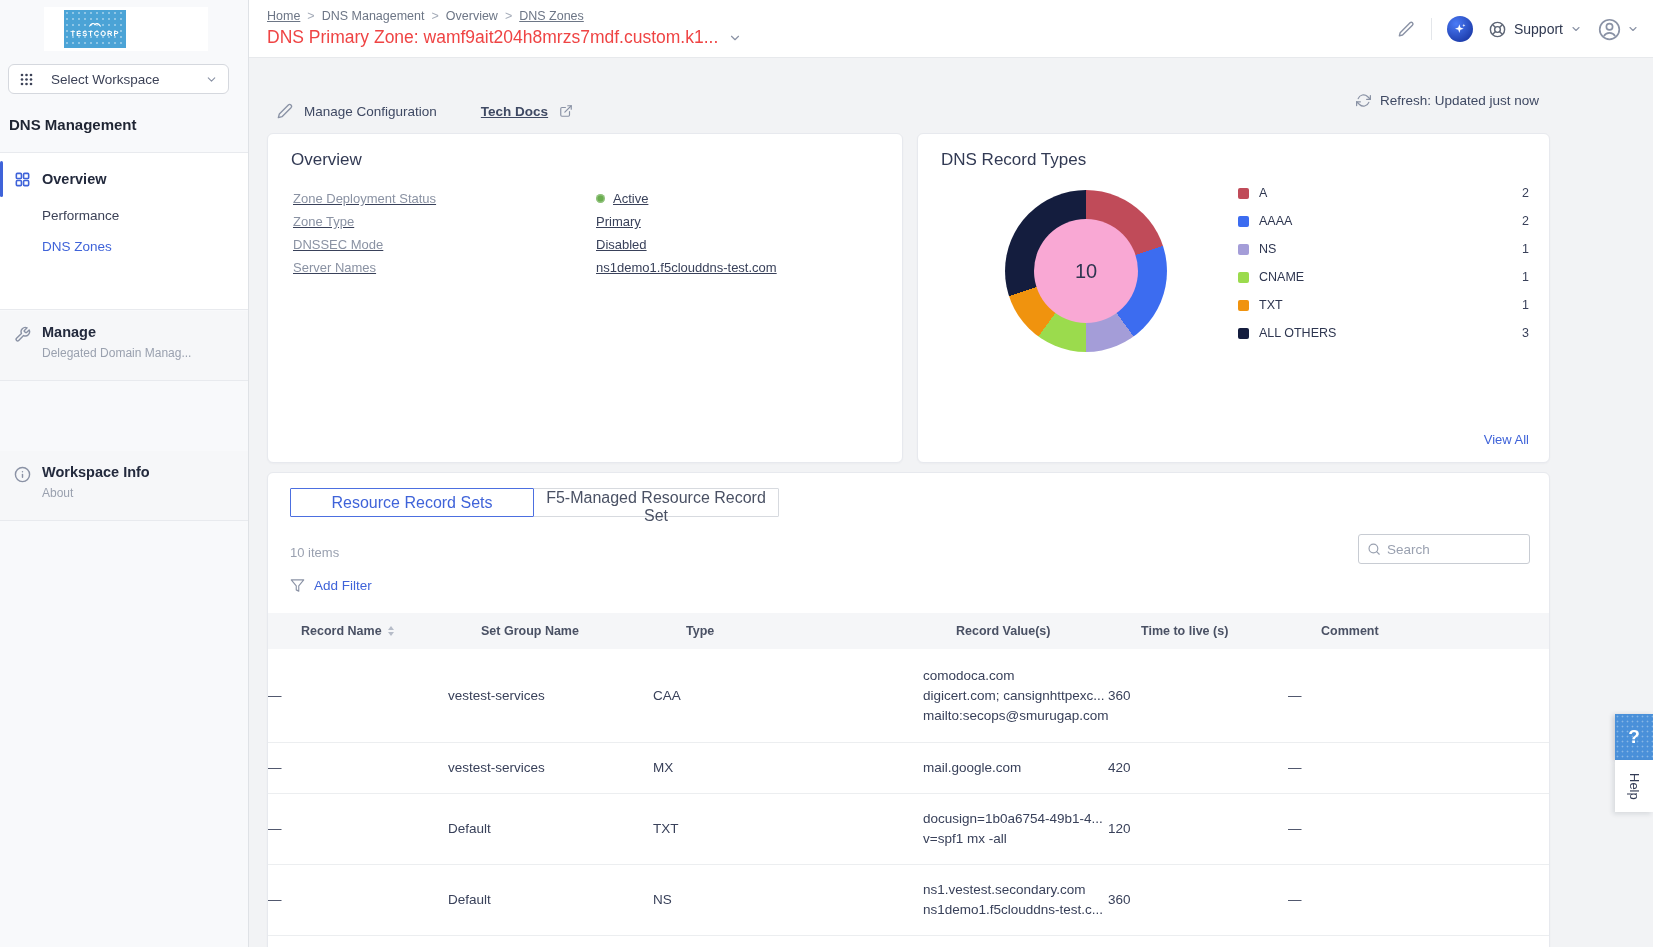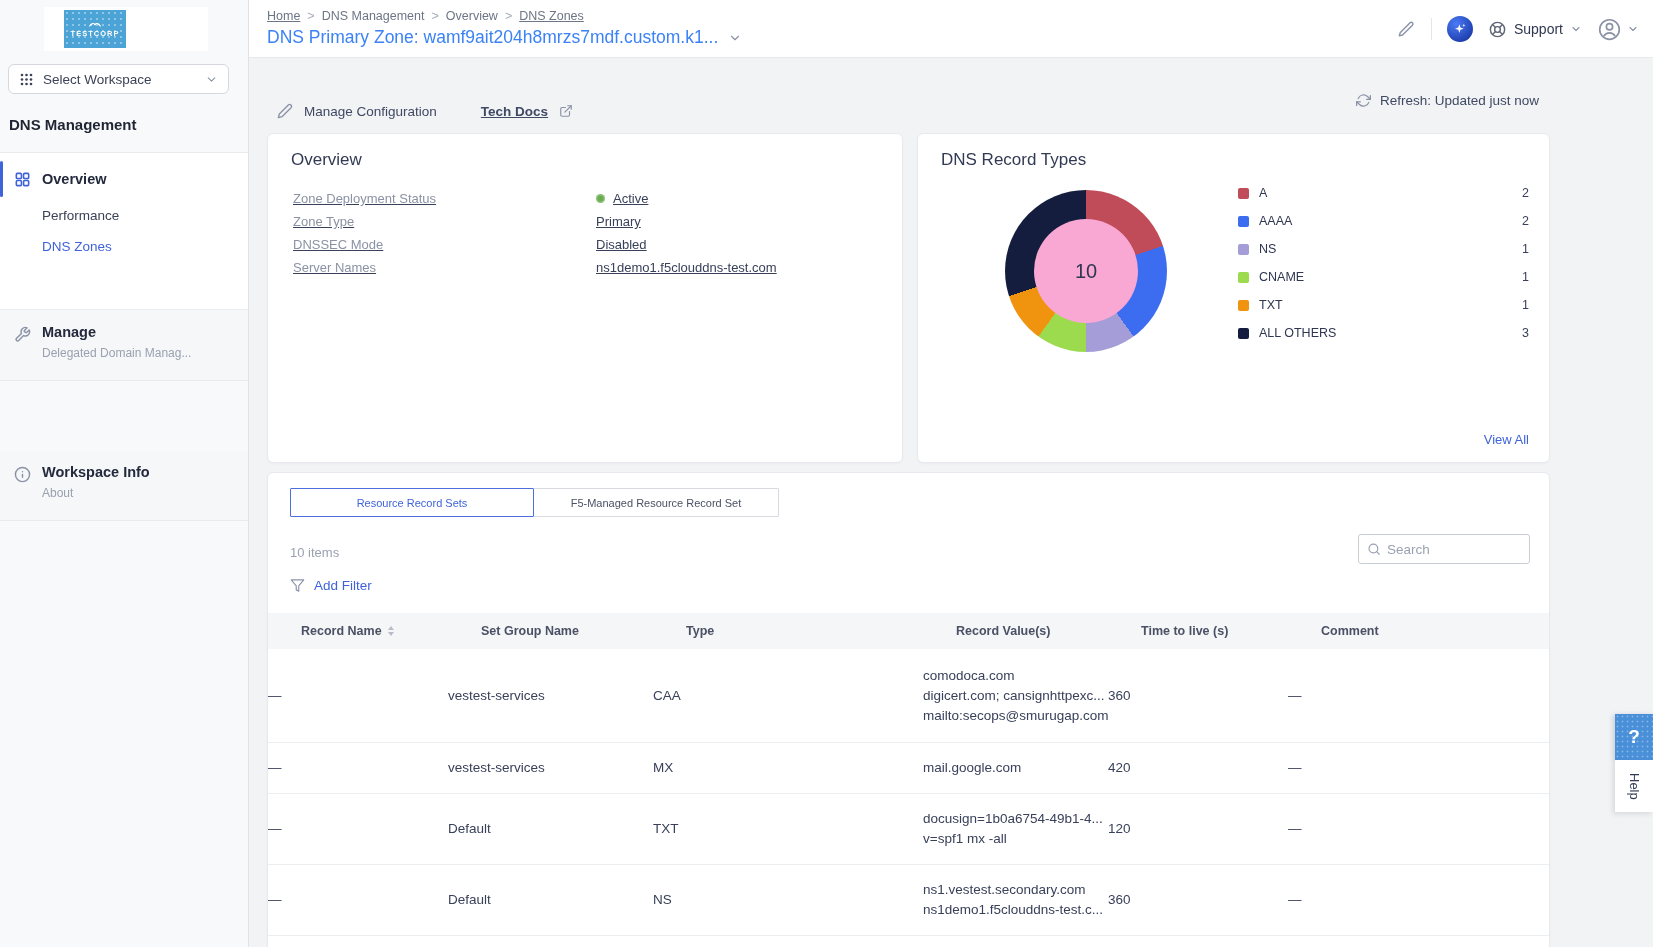--- a/index.html
+++ b/index.html
@@ -7,42 +7,42 @@
   body { font-family:"Liberation Sans", sans-serif; background:#f2f3f5; color:#39415a; }
   .app { position:relative; width:1653px; height:947px; overflow:hidden; background:#f2f3f5; }
 
   
   .sidebar { position:absolute; left:0; top:0; width:249px; height:100%; background:#f8f9fb; border-right:1px solid #dfe2e6; }
   .logo-plate { position:absolute; left:44px; top:7px; width:164px; height:44px; background:#fff; }
   .logo-box { position:absolute; left:20px; top:3px; width:62px; height:38px; background:#4ba3d6;
     background-image:radial-gradient(rgba(255,255,255,.38) .8px, transparent 1.1px); background-size:6px 6px;
     display:flex; flex-direction:column; align-items:center; justify-content:center; gap:1px; }
   .logo-text { color:#fff; font-size:7.5px; font-weight:bold; letter-spacing:1px; }
-  .ws-select { position:absolute; left:8px; top:64px; width:221px; height:30px; background:#fff; border:1px solid #d5d8de; border-radius:6px; display:flex; align-items:center; gap:9px; padding:0 10px; cursor:pointer; }
+  .ws-select { position:absolute; left:8px; top:64px; width:221px; height:30px; background:#fff; border:1px solid #d5d8de; border-radius:6px; display:flex; align-items:center; gap:17px; padding:0 10px; cursor:pointer; }
   .ws-select .lbl { font-size:13.5px; color:#3c4257; }
   .ws-select .chev { margin-left:auto; color:#8a92a5; display:flex; }
   .sb-title { position:absolute; left:9px; top:116px; font-size:15px; font-weight:bold; color:#1f2533; }
   .nav-overview { position:absolute; left:0; top:152px; width:100%; height:158px; background:#fff; border-top:1px solid #e8eaee; border-bottom:1px solid #e8eaee; }
   .nav-main { position:relative; height:42px; display:flex; align-items:center; padding-left:14px; gap:11px; cursor:pointer; margin-top:5px; }
   .nav-main .bar { position:absolute; left:0; top:3px; width:3px; height:36px; background:#3f63d9; border-radius:2px; }
   .nav-main .nav-ic { color:#3f63d9; display:flex; }
   .nav-main .nav-lbl { font-size:14.5px; font-weight:bold; color:#232a3d; }
   .sub-item { padding:8px 0 8px 42px; font-size:13.5px; color:#3c4257; cursor:pointer; }
   .sub-item.active { color:#3f63d9; }
   .nav-section { position:relative; width:100%; height:70px; background:#f6f7f9; border-bottom:1px solid #e8eaee; padding:13px 0 0 42px; cursor:pointer; }
   .nav-section .sec-ic { position:absolute; left:14px; top:15px; color:#8a92a5; display:flex; }
   .sec-lbl { font-size:14.5px; font-weight:bold; color:#232a3d; }
   .sec-sub { font-size:12px; color:#9aa1af; margin-top:6px; }
 
   
   .topbar { position:absolute; left:249px; top:0; width:1404px; height:58px; background:#fff; border-bottom:1px solid #e7e9ec; }
   .breadcrumb { position:absolute; left:18px; top:9px; display:flex; align-items:center; gap:7px; font-size:12.5px; color:#6d7686; }
   .bc-link { text-decoration:underline; cursor:pointer; }
   .bc-sep { color:#a4abb8; }
-  .zone-title { position:absolute; left:18px; top:27px; display:flex; align-items:center; gap:10px; font-size:17.5px; color:#3b82f6; }
+  .zone-title { position:absolute; left:18px; top:27px; display:flex; align-items:center; gap:10px; font-size:17.5px; color:#ef4444; }
   .zone-title .chev { color:#8a92a5; display:flex; cursor:pointer; }
   .topbar-actions { position:absolute; right:14px; top:13px; height:32px; display:flex; align-items:center; gap:15px; }
   .ic-btn { color:#8a92a5; display:flex; cursor:pointer; }
   .vdiv { width:1px; height:22px; background:#e3e6ea; }
   .ai-btn { width:26px; height:26px; border-radius:50%; background:radial-gradient(circle at 35% 30%, #4a7bf7, #1f3fae 75%); display:flex; align-items:center; justify-content:center; cursor:pointer; }
   .support { display:flex; align-items:center; gap:7px; cursor:pointer; }
   .support .sup-lbl { font-size:14px; color:#2f3850; }
   .account { display:flex; align-items:center; gap:5px; cursor:pointer; }
 
   
@@ -72,21 +72,21 @@
   .legend { position:absolute; left:320px; top:52px; right:20px; }
   .legend-row { display:flex; align-items:center; margin-bottom:14px; }
   .swatch { width:11px; height:11px; border-radius:2px; flex:none; }
   .lg-label { margin-left:10px; font-size:12.5px; color:#2e3650; }
   .lg-count { margin-left:auto; font-size:12.5px; color:#39415a; }
   .view-all { position:absolute; right:20px; bottom:15px; font-size:13px; color:#3f63d9; cursor:pointer; }
 
   
   .table-card { left:18px; top:414px; width:1283px; height:522px; border-radius:6px 6px 0 0; }
   .tabs { position:absolute; left:22px; top:15px; display:flex; }
-  .tab { height:29px; background:#fff; border:1px solid #d7dadf; font-family:inherit; font-size:11px; color:#4a5164; cursor:pointer; border-radius:1px; }
+  .tab { height:29px; background:#fff; border:1px solid #d7dadf; font-family:inherit; font-size:16px; color:#4a5164; cursor:pointer; border-radius:1px; }
   .tab.t1 { width:244px; }
   .tab.t2 { width:246px; margin-left:-1px; }
   .tab.active { border-color:#4c6fe0; color:#3f63d9; position:relative; z-index:1; }
   .items-count { position:absolute; left:22px; top:72px; font-size:13px; color:#9aa1b0; }
   .search-box { position:absolute; right:19px; top:61px; width:172px; height:30px; border:1px solid #c8ccd3; border-radius:3px; display:flex; align-items:center; padding:4px 8px; gap:6px; background:#fff; }
   .search-box .s-ic { color:#9aa1b0; display:flex; flex:none; }
   .search-box input { border:none; outline:none; width:100%; font-family:inherit; font-size:13.5px; color:#39415a; background:transparent; }
   .search-box input::placeholder { color:#9aa1b0; }
   .add-filter { position:absolute; left:22px; top:105px; display:flex; align-items:center; gap:9px; font-size:13.5px; color:#3f63d9; cursor:pointer; }
   .add-filter .f-ic { color:#8a92a5; display:flex; }

